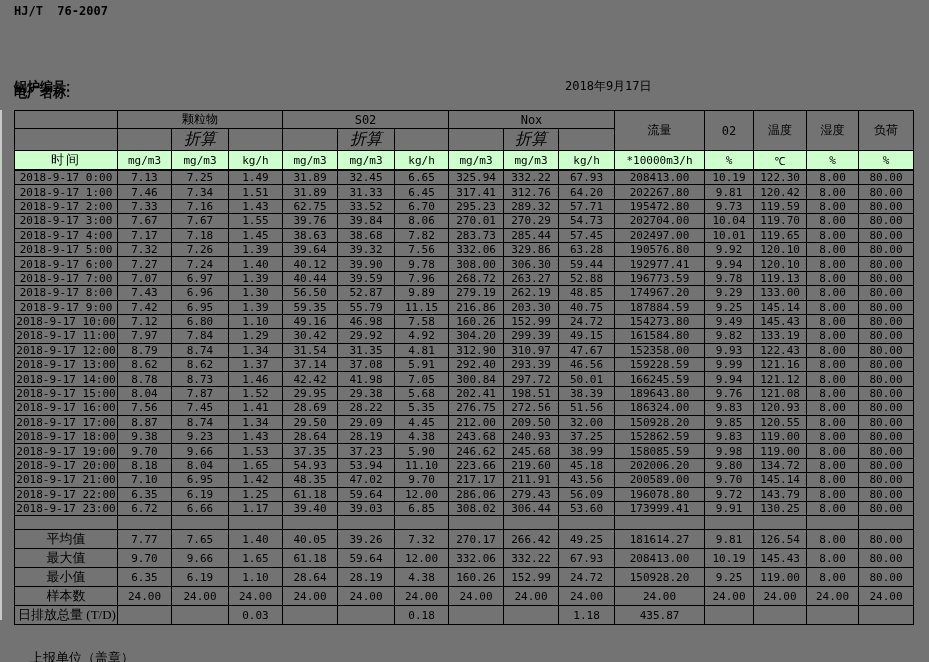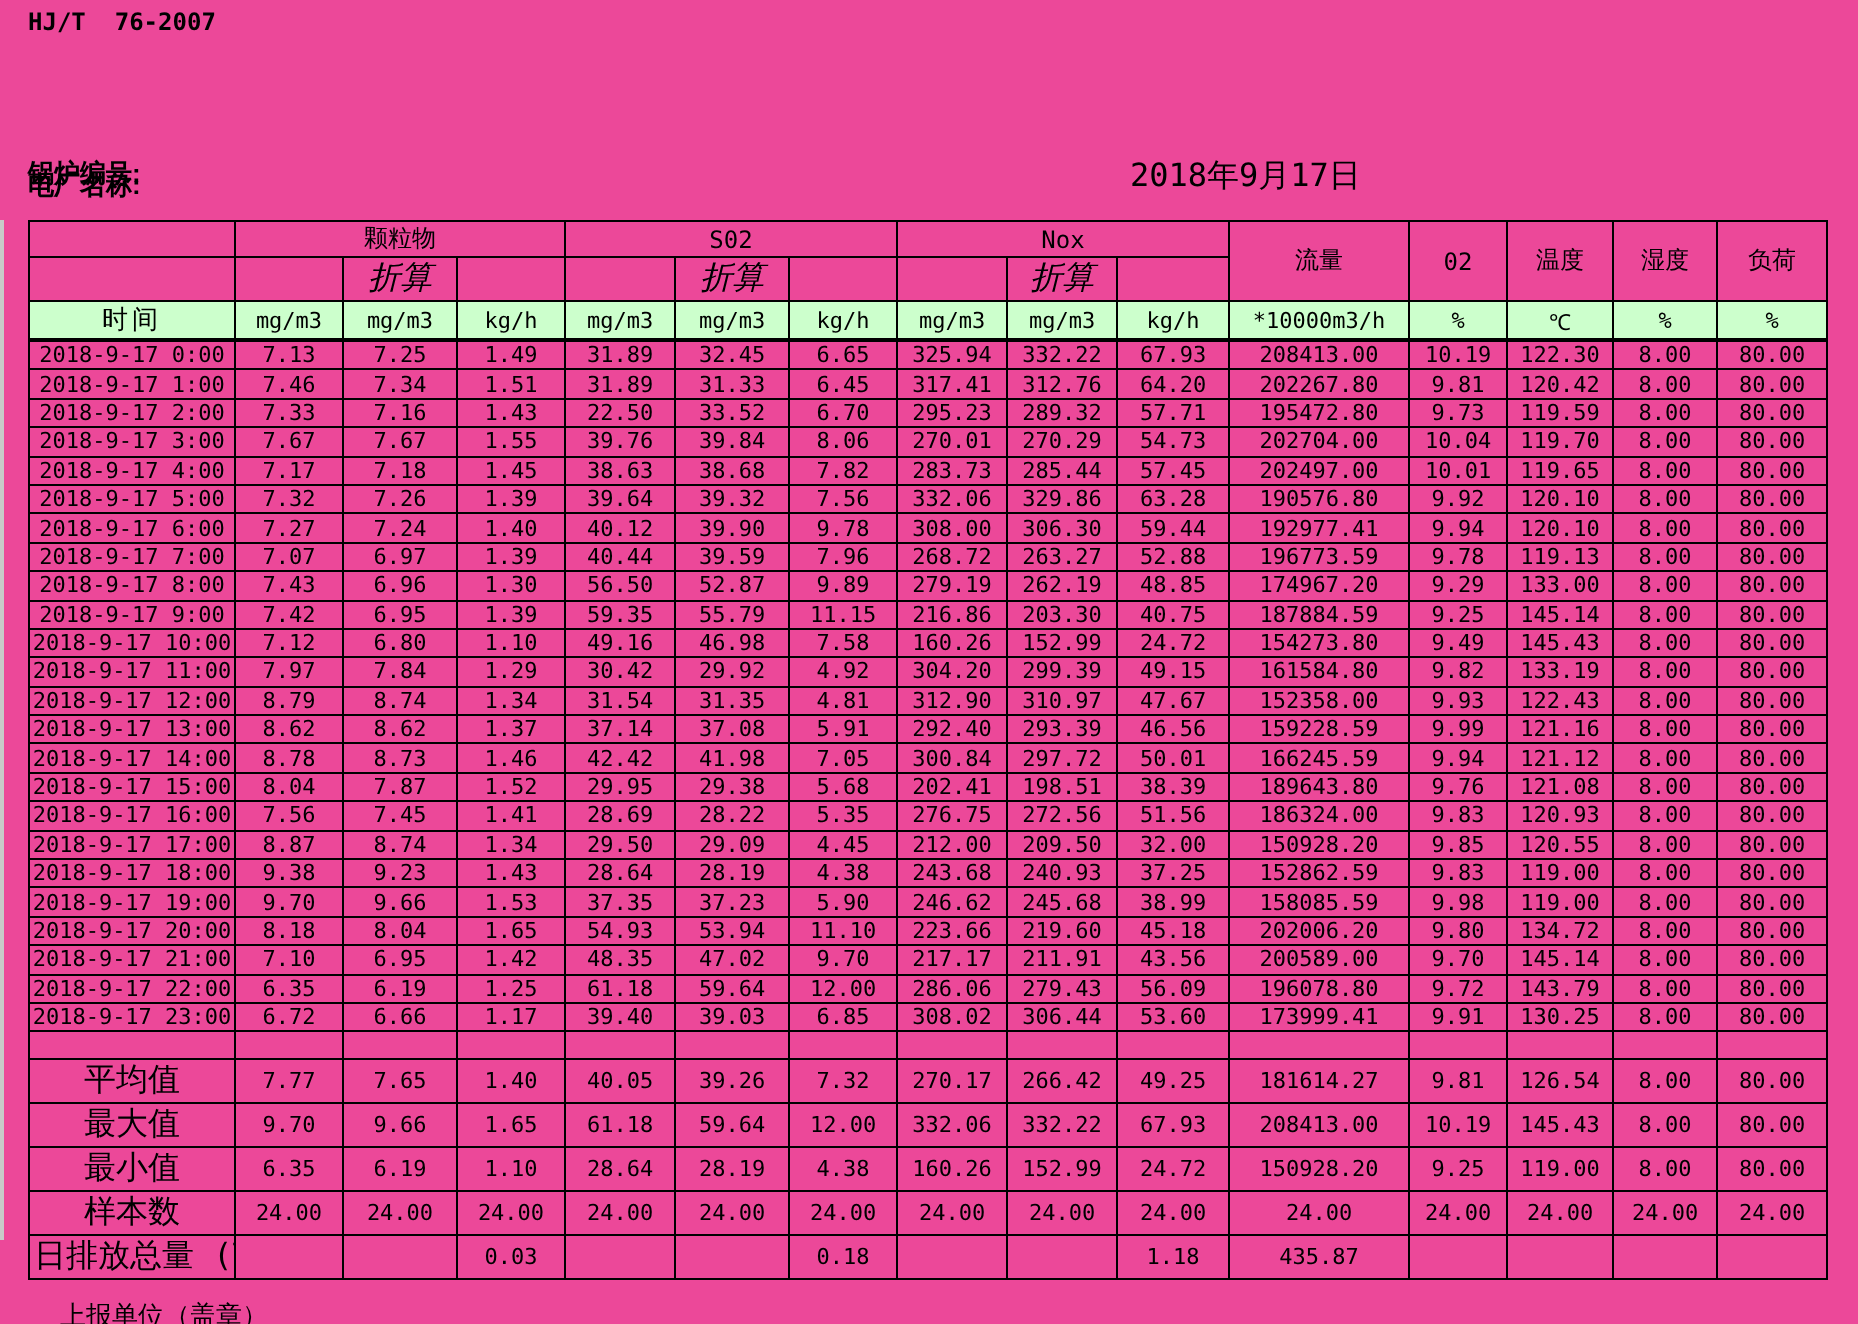--- a/index.html
+++ b/index.html
@@ -1,40 +1,40 @@
 <!DOCTYPE html>
 <html><head>
 <meta charset="utf-8">
 <style>
   html,body { margin:0; padding:0; background:#fff; }
   body { width:929px; height:662px; color:#000;
          font-family:"DejaVu Sans Mono","Liberation Mono",monospace; }
-  .page { position:relative; width:929px; height:662px; overflow:hidden; background:#ec4899; }
+  .page { position:relative; width:929px; height:662px; overflow:hidden; background:#737373; }
   .edge-artifact { position:absolute; left:0; top:110px; width:2px; height:510px; background:#c9c9c9; }
   .std { position:absolute; left:14px; top:4px; font-size:12px; font-weight:bold; white-space:pre; }
   .title { position:absolute; left:197px; top:21px; font-size:15px; font-weight:bold; letter-spacing:2px;
            font-family:"Liberation Sans",sans-serif; }
   .meta-plant { position:absolute; left:14px; top:60px; font-size:13px; font-weight:bold;
                 font-family:"Liberation Sans",sans-serif;margin-top:24px; }
   .meta-boiler { position:absolute; left:14px; top:78px; font-size:13px; font-weight:bold;
                  font-family:"Liberation Sans",sans-serif; }
-  .date { position:absolute; left:565px; top:78px; font-size:16px; }
+  .date { position:absolute; left:565px; top:78px; font-size:12px; }
   table.report { position:absolute; left:14px; top:110px; width:899px;
                  border-collapse:collapse; table-layout:fixed; }
   table.report td { border:1px solid #000; padding:0; font-size:11px; text-align:center;
                     overflow:hidden; white-space:nowrap; }
   tr.hA td { height:16px; font-size:12px; }
   tr.hB td { height:14px; font-size:16px;font-style:italic; }
   tr.hC td { height:13px; background:#ccffcc; border-bottom:2px solid #000; font-size:11px; }
   tr.hC td.time-h { font-size:13px; letter-spacing:2px; }
   tr.data td, tr.summary td { height:13.4px; }
   tr.blank td { height:13px; }
   td.num { text-align:right; padding-right:7px; }
   td.time { text-align:right; padding-right:4px; }
-  tr.summary td.time { font-size:16px; }
+  tr.summary td.time { font-size:13px;font-family:Liberation Serif, serif; }
   tr.summary:last-child td.time { text-align:center; padding-left:2px; }
   .foot-flue { position:absolute; left:22px; top:618px; font-size:12px;
                font-family:"Liberation Sans",sans-serif; }
   .foot-report { position:absolute; left:30px; top:636px; font-size:13px;
                  font-family:Liberation Sans, sans-serif;margin-top:13px; }
   .foot-unit { position:absolute; left:200px; top:636px; font-size:13px;
                font-family:"Liberation Sans",sans-serif;margin-top:24px; }
 </style>
 </head>
 <body>
@@ -140,21 +140,21 @@
           <td class="num">9.81</td>
           <td class="num">120.42</td>
           <td class="num">8.00</td>
           <td class="num">80.00</td>
         </tr>
         <tr class="data">
           <td class="time">2018-9-17 2:00</td>
           <td class="num">7.33</td>
           <td class="num">7.16</td>
           <td class="num">1.43</td>
-          <td class="num">22.50</td>
+          <td class="num">62.75</td>
           <td class="num">33.52</td>
           <td class="num">6.70</td>
           <td class="num">295.23</td>
           <td class="num">289.32</td>
           <td class="num">57.71</td>
           <td class="num">195472.80</td>
           <td class="num">9.73</td>
           <td class="num">119.59</td>
           <td class="num">8.00</td>
           <td class="num">80.00</td>

